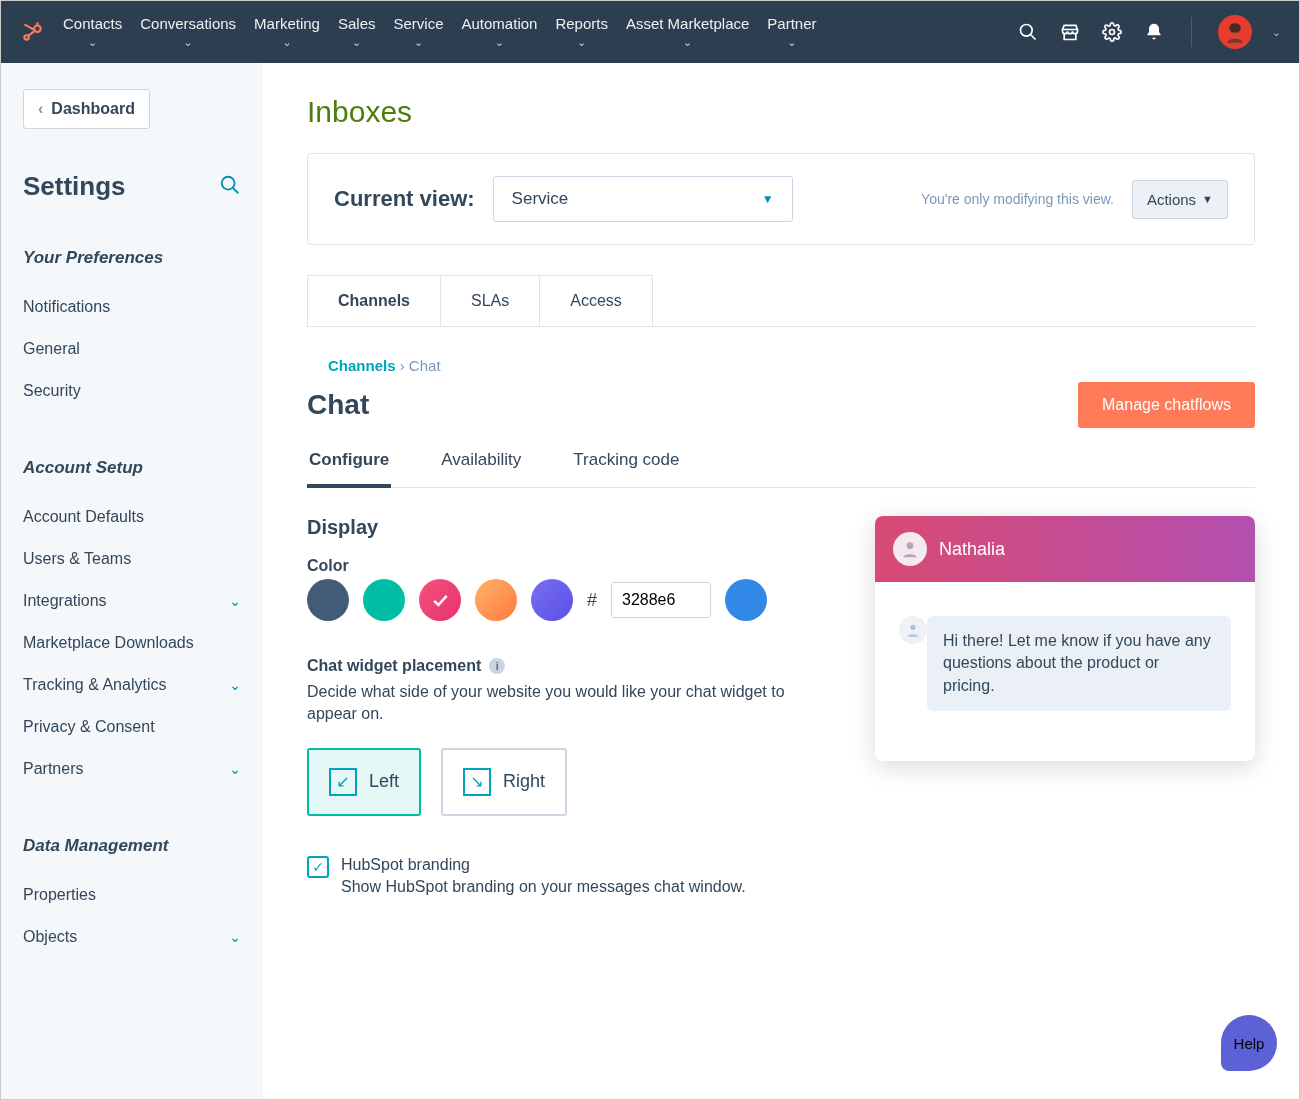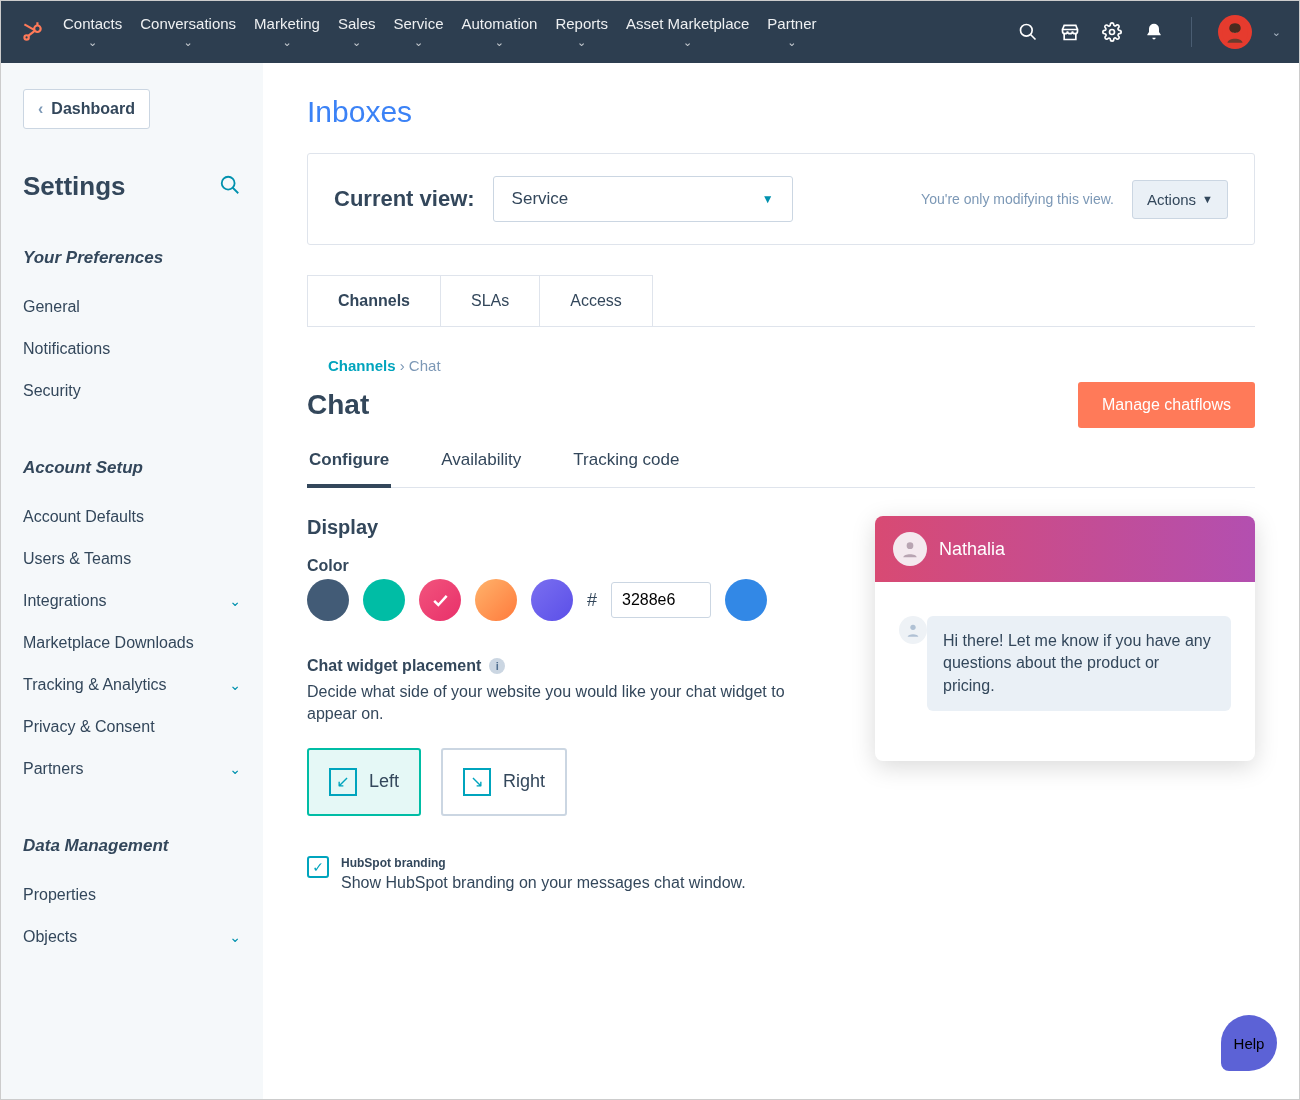--- a/index.html
+++ b/index.html
@@ -20,21 +20,21 @@
   .sidebar { width: 262px; background: #f5f8fa; padding: 26px 22px 0 22px; }
   .back-btn { border: 1px solid #cbd6e2; background: #fff; border-radius: 3px; padding: 10px 14px; display: inline-flex; align-items: center; gap: 8px; font-size: 16px; color: #33475b; font-weight: 600; cursor: pointer; }
   .settings-row { display:flex; align-items:center; justify-content:space-between; margin-top: 42px; }
   .settings-title { font-size: 26px; font-weight: 700; }
   .search-side { color: #0091ae; }
   .section-hd { font-weight: 700; font-size: 17px; margin-top: 46px; margin-bottom: 18px; color:#33475b;font-style:italic; }
   .side-item { display:flex; justify-content:space-between; align-items:center; padding: 12px 0; font-size: 16px; color:#33475b; cursor:pointer; }
   .side-chev { color:#0091ae; font-size:14px; }
   
   .main { flex:1; padding: 32px 44px 0 44px; overflow:hidden; position:relative; }
-  .page-title { font-size: 30px; color:#3b82f6; font-weight: 400; margin-bottom: 24px; }
+  .page-title { font-size: 30px; color:#4d7c0f; font-weight: 400; margin-bottom: 24px; }
   .panel { border:1px solid #dfe4ec; border-radius: 3px; padding: 22px 26px; display:flex; align-items:center; gap: 18px; margin-bottom: 30px; }
   .panel-label { font-size: 22px; font-weight: 700; }
   .select { border:1px solid #cbd6e2; border-radius:3px; padding: 12px 18px; width: 300px; display:flex; justify-content:space-between; align-items:center; font-size:17px; cursor:pointer; color:#33475b; }
   .select .caret { color:#0091ae; font-size:12px; }
   .panel .spacer { flex:1; }
   .hint { color:#7c98b6; font-size:14px; }
   .actions-btn { background:#eaf0f6; border:1px solid #cbd6e2; border-radius:3px; padding:10px 14px; font-size:15px; display:flex; align-items:center; gap:6px; cursor:pointer; color:#33475b; }
   
   .tabs-outer { display:flex; }
   .tab-box { border:1px solid #dfe4ec; border-bottom:none; padding: 16px 30px; font-size:16px; color:#33475b; cursor:pointer; margin-right:-1px; background:#fff; }
@@ -63,21 +63,21 @@
   .color-input { border:1px solid #cbd6e2; border-radius:3px; padding:8px 10px; font-size:16px; width:100px; }
   .placement-label { display:flex; align-items:center; gap:8px; font-weight:700; font-size:16px; }
   .info-icon { width:16px; height:16px; background:#cbd6e2; border-radius:50%; display:inline-flex; align-items:center; justify-content:center; font-size:11px; color:#516f90; }
   .placement-desc { font-size:16px; margin:6px 0 22px 0; line-height:1.4; max-width:480px; }
   .placements { display:flex; gap:20px; margin-bottom:40px; }
   .place-card { border:2px solid #cbd6e2; border-radius:3px; padding:18px 20px; display:flex; align-items:center; gap:12px; font-size:18px; cursor:pointer; }
   .place-card.active { border-color:#00bda5; background:#e5f8f6; }
   .place-icon { width:28px; height:28px; border:2px solid #00a4bd; display:flex; align-items:center; justify-content:center; color:#00a4bd; font-size:16px; }
   .check-row { display:flex; align-items:flex-start; gap:12px; }
   .checkbox { width:22px; height:22px; border:2px solid #00a4bd; border-radius:3px; display:flex; align-items:center; justify-content:center; color:#00a4bd; font-size:14px; flex-shrink:0; cursor:pointer; }
-  .brand-title { font-weight:700; font-size:12px; }
+  .brand-title { font-weight:400; font-size:16px; }
   .brand-desc { font-size:16px; margin-top:4px; }
   
   .preview { border-radius:8px; box-shadow:0 6px 24px rgba(0,0,0,.15); overflow:hidden; background:#fff; }
   .preview-header { background: linear-gradient(90deg,#d84a73 0%, #b34fb0 100%); padding:16px 18px; display:flex; align-items:center; gap:12px; color:#fff; }
   .preview-avatar { width:34px; height:34px; border-radius:50%; background:#f4e9ef; display:flex; align-items:center; justify-content:center; }
   .preview-name { font-size:18px; font-weight:400; }
   .preview-body { padding:34px 24px 50px 24px; display:flex; }
   .msg-avatar { width:28px; height:28px; border-radius:50%; background:#eef2f6; display:flex; align-items:center; justify-content:center; flex-shrink:0; }
   .msg-bubble { background:#eaf0f6; border-radius:6px; padding:14px 16px; font-size:16px; line-height:1.4; color:#33475b; }
   
@@ -187,24 +187,24 @@
         <svg width="22" height="22" viewBox="0 0 24 24" fill="none" stroke="#0091ae" stroke-width="2">
             <circle cx="10" cy="10" r="7"></circle>
             <line x1="21" y1="21" x2="15" y2="15"></line>
           </svg>
       </div>
     </div>
 
     <div id="sidebar-sections">
         <div class="section-hd">Your Preferences</div>
         <div class="side-item">
+          <span>Notifications</span>
+        </div>
+        <div class="side-item">
           <span>General</span>
-        </div>
-        <div class="side-item">
-          <span>Notifications</span>
         </div>
         <div class="side-item">
           <span>Security</span>
         </div>
         <div class="section-hd">Account Setup</div>
         <div class="side-item">
           <span>Account Defaults</span>
         </div>
         <div class="side-item">
           <span>Users &amp; Teams</span>

